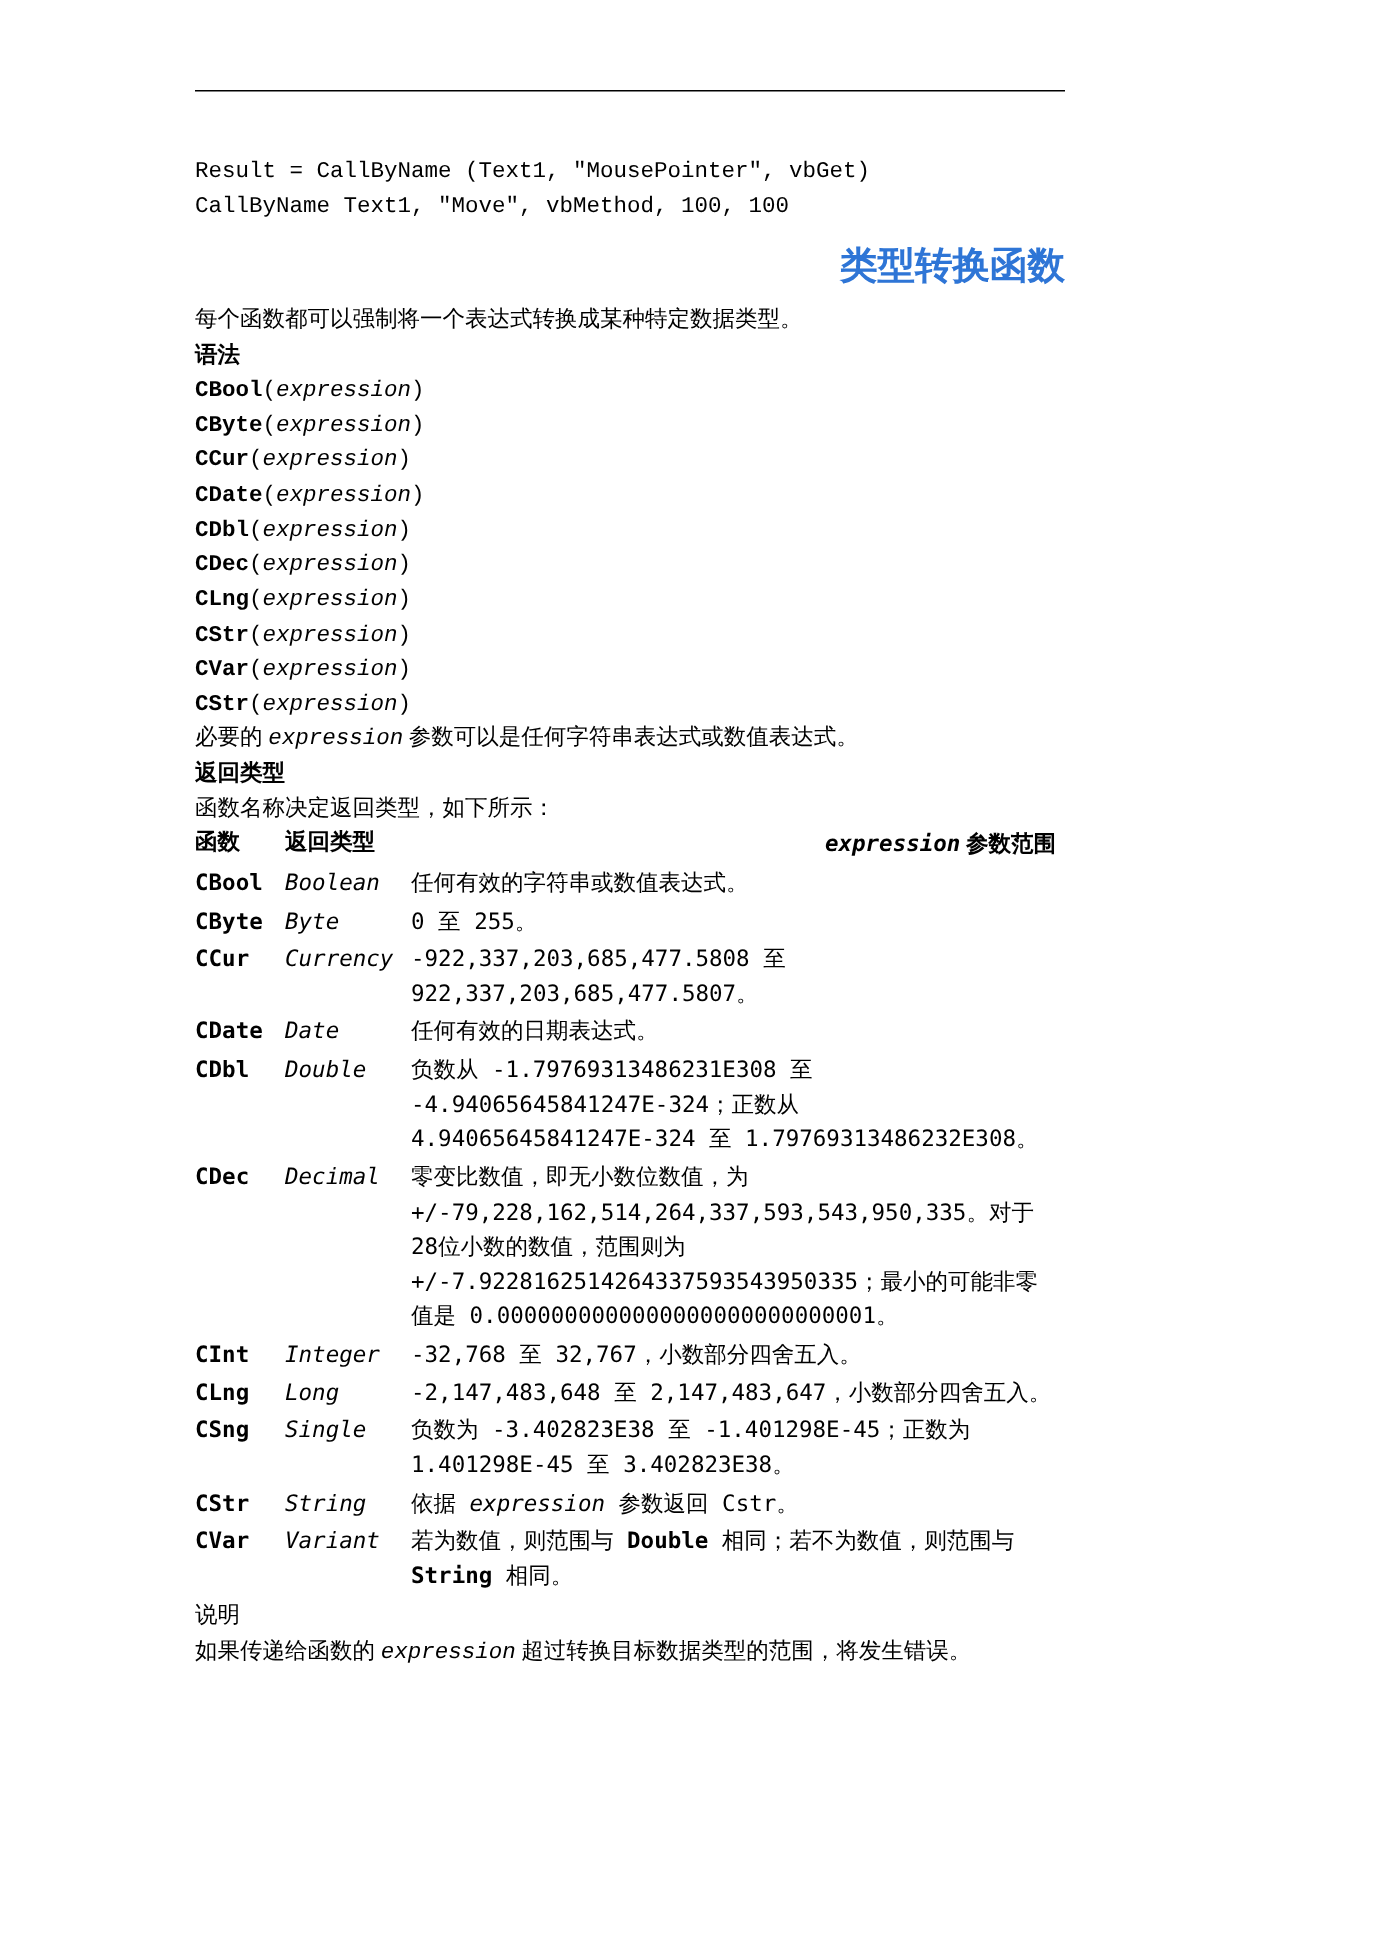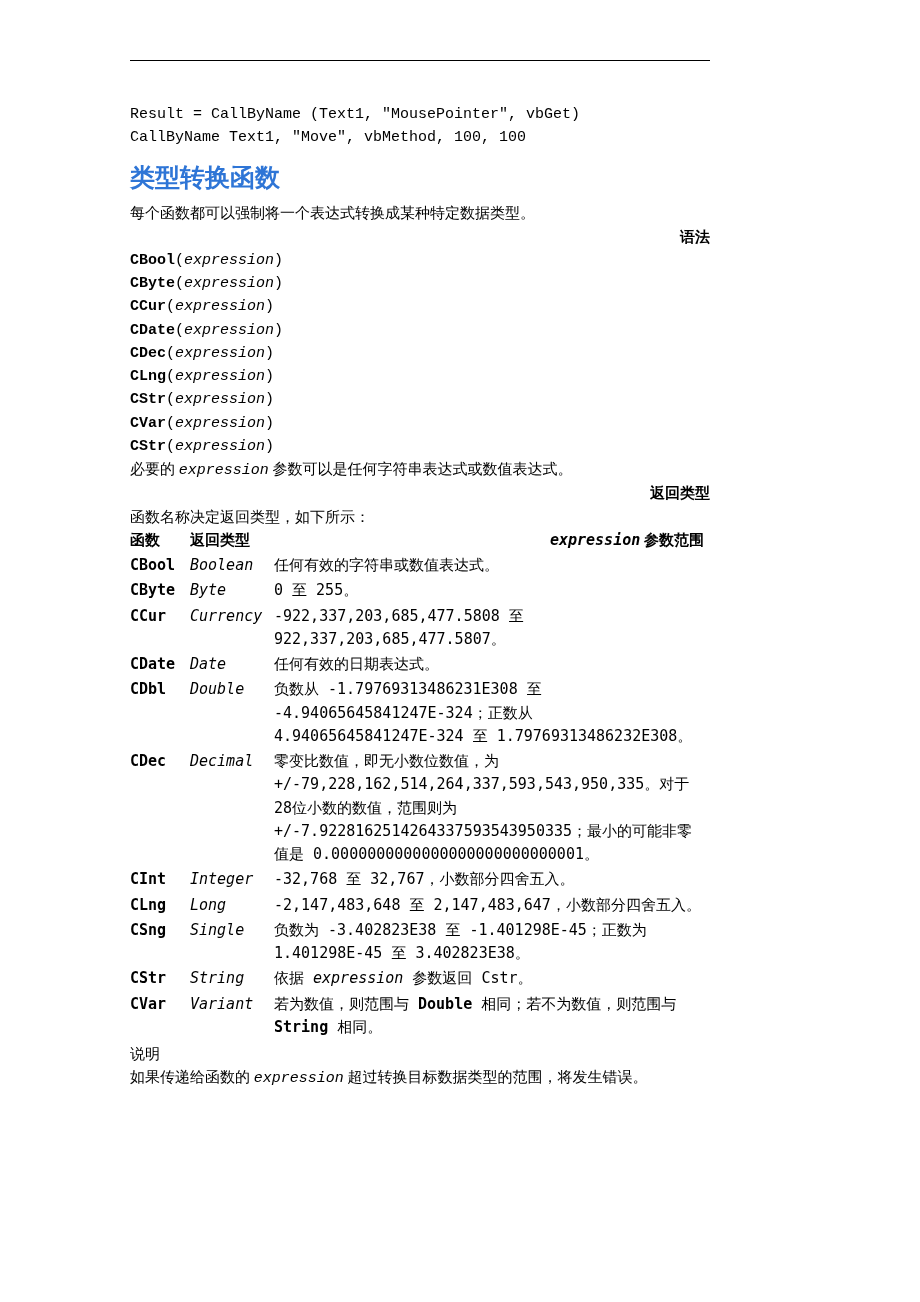--- a/index.html
+++ b/index.html
@@ -19,28 +19,28 @@
   }
   .hr {
     border: none;
     border-top: 1.2px solid #000;
     margin: 0 0 42px 0;
   }
   .mono {
     font-family: "SimSun", "Courier New", monospace;
   }
   .title {
-    text-align: left;
+    text-align: right;
     color: #2e75d6;
     font-size: 25px;
     font-weight: bold;
     margin: 8px 0 6px 0;
     font-family: "SimHei", "SimSun", sans-serif;
   }
-  .bold { font-weight: bold; text-align: right; }
+  .bold { font-weight: bold; }
   .italic { font-style: italic; }
   .syntax-line { margin: 0; }
   .syntax-line .fn { font-weight: bold; }
   .syntax-line .arg { font-style: italic; }
   p { margin: 0; }
   table {
     border-collapse: collapse;
     width: 100%;
     table-layout: fixed;
   }
@@ -73,20 +73,21 @@
 
   <p>每个函数都可以强制将一个表达式转换成某种特定数据类型。</p>
 
   <p class="bold">语法</p>
 
   <div id="syntax-block">
       <p class="syntax-line mono"><span class="fn">CBool</span>(<span class="arg">expression</span>)</p>
       <p class="syntax-line mono"><span class="fn">CByte</span>(<span class="arg">expression</span>)</p>
       <p class="syntax-line mono"><span class="fn">CCur</span>(<span class="arg">expression</span>)</p>
       <p class="syntax-line mono"><span class="fn">CDate</span>(<span class="arg">expression</span>)</p>
+      <p class="syntax-line mono"><span class="fn">CDbl</span>(<span class="arg">expression</span>)</p>
       <p class="syntax-line mono"><span class="fn">CDec</span>(<span class="arg">expression</span>)</p>
       <p class="syntax-line mono"><span class="fn">CLng</span>(<span class="arg">expression</span>)</p>
       <p class="syntax-line mono"><span class="fn">CStr</span>(<span class="arg">expression</span>)</p>
       <p class="syntax-line mono"><span class="fn">CVar</span>(<span class="arg">expression</span>)</p>
       <p class="syntax-line mono"><span class="fn">CStr</span>(<span class="arg">expression</span>)</p>
     </div>
 
   <p>
     <span>必要的 </span><span class="italic mono">expression</span><span> 参数可以是任何字符串表达式或数值表达式。</span>
   </p>

